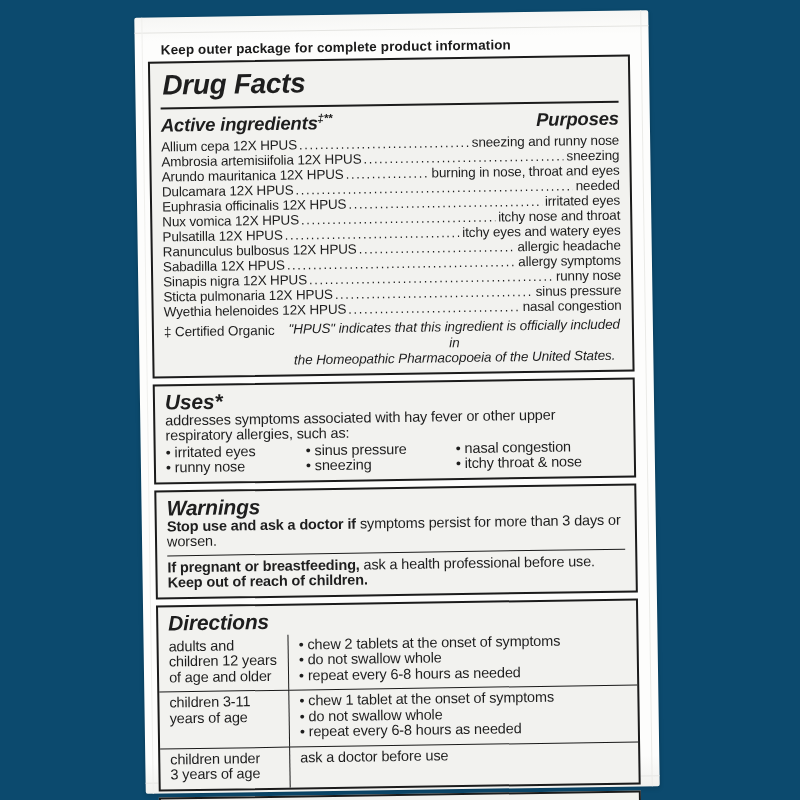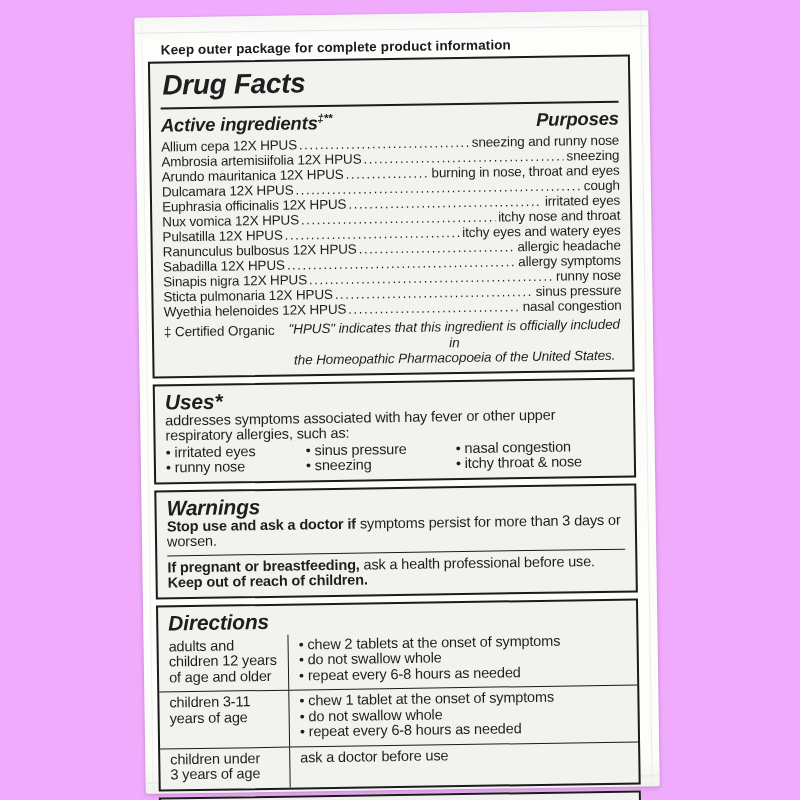--- a/index.html
+++ b/index.html
@@ -1,18 +1,18 @@
 <!DOCTYPE html>
 <html><head>
 <meta charset="utf-8">
 <style>
   * { margin:0; padding:0; box-sizing:border-box; }
   html,body { width:800px; height:800px; background:#ffffff; }
   body { font-family:"Liberation Sans","DejaVu Sans",sans-serif; color:#1e1e1e; }
-  .stage { position:relative; width:800px; height:800px; background:#f0abfc; overflow:hidden; }
+  .stage { position:relative; width:800px; height:800px; background:#0c4a6e; overflow:hidden; }
 
   
   .package {
     position:absolute; left:140px; top:14px; width:514px; height:776px;
     background:linear-gradient(180deg,#f6f6f4 0%,#fdfdfc 3%,#fdfdfc 96%,#f1f1ee 100%);
     transform:rotate(-0.85deg);
     box-shadow:0 2px 5px rgba(0,0,0,.14), -1px 0 2px rgba(0,0,0,.06), 1px 0 2px rgba(0,0,0,.06);
     border-radius:2px;
   }
   .flap-line   { position:absolute; top:15px; left:0; right:0; height:1px; background:#e4e4e1; }
@@ -95,21 +95,21 @@
               <span>sneezing</span>
             </div>
           <div class="ing-row">
               <span>Arundo mauritanica 12X HPUS</span>
               <span class="leader"></span>
               <span>burning in nose, throat and eyes</span>
             </div>
           <div class="ing-row">
               <span>Dulcamara 12X HPUS</span>
               <span class="leader"></span>
-              <span>cough</span>
+              <span>needed</span>
             </div>
           <div class="ing-row">
               <span>Euphrasia officinalis 12X HPUS</span>
               <span class="leader"></span>
               <span>irritated eyes</span>
             </div>
           <div class="ing-row">
               <span>Nux vomica 12X HPUS</span>
               <span class="leader"></span>
               <span>itchy nose and throat</span>

